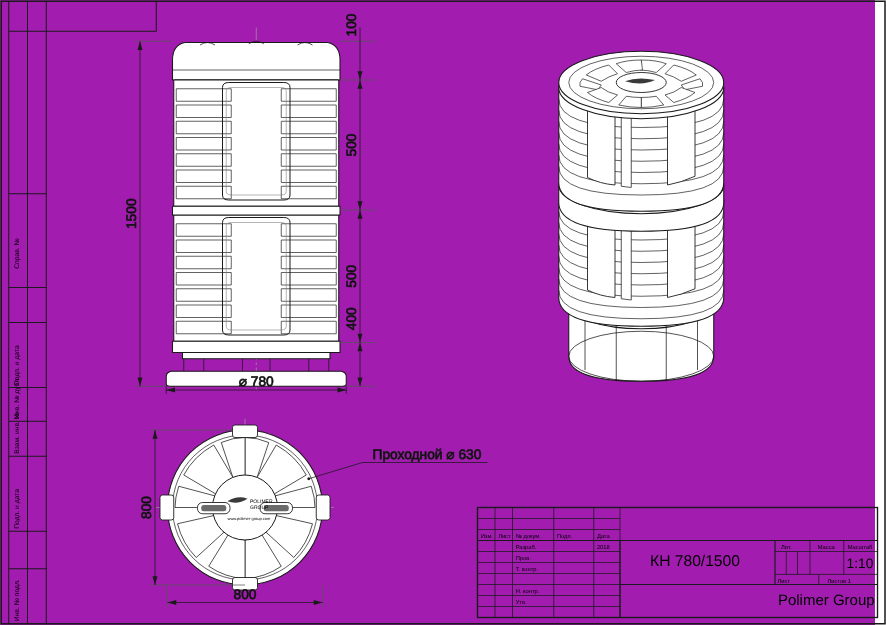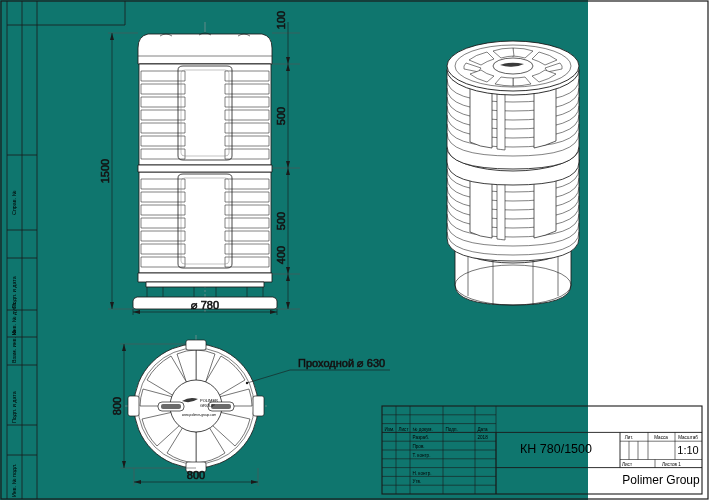--- a/index.html
+++ b/index.html
@@ -1,18 +1,18 @@
 <!DOCTYPE html>
 <html><head>
 <meta charset="utf-8">
 <style>
   html,body{margin:0;padding:0;background:#ffffff;}
   body{width:709px;height:500px;overflow:hidden;
        font-family:"Liberation Sans","DejaVu Sans",sans-serif;color:#000;}
-  #sheet{position:relative;width:588px;height:500px;background:#0f766e;}
+  #sheet{position:relative;width:700px;height:500px;background:#a21caf;}
   svg{display:block;}
   .txt{font-family:"Liberation Sans","DejaVu Sans",sans-serif;fill:#000;}
 </style>
 </head>
 <body>
 
 <div id="sheet">
 <svg width="709" height="500" viewBox="0 0 709 500">
   <defs>
     <clipPath id="clipFront">

